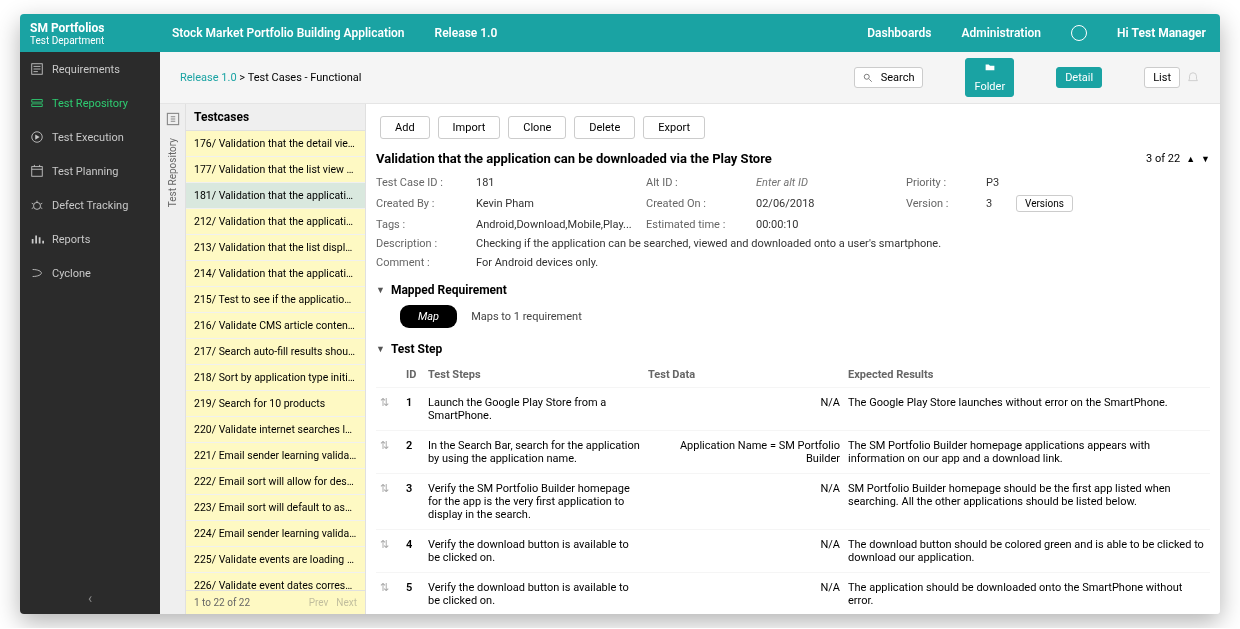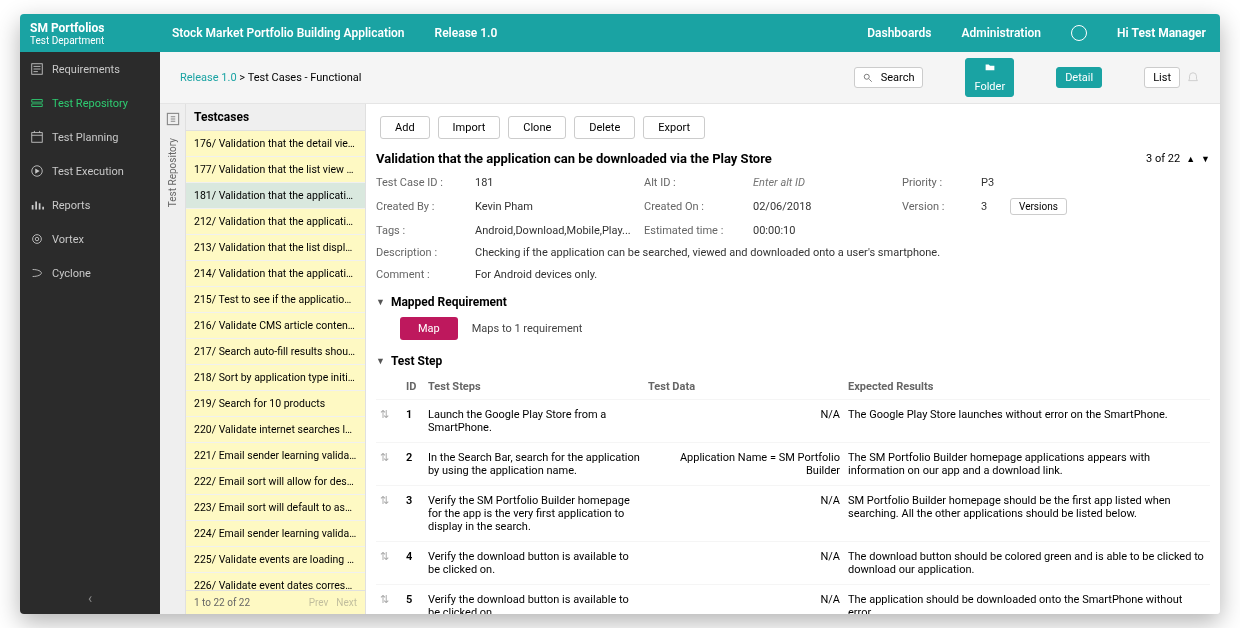--- a/index.html
+++ b/index.html
@@ -39,30 +39,30 @@
   .tclist .row { font-size:10.5px; padding:6px 8px; border-bottom:1px solid #f0f0f0; white-space:nowrap; overflow:hidden; text-overflow:ellipsis; cursor:pointer;}
   .tclist .row.sel { background:#d9e8de;}
   .tclist .ftr { font-size:10px; display:flex; padding:6px 8px; border-top:1px solid #e0e0e0; color:#666;}
   .tclist .ftr .flex{flex:1;}
   .detail { flex:1; overflow:auto; padding: 4px 10px 10px 10px; background:#fff; min-width:0;}
   .toolbar { display:flex; gap:8px; padding:8px 0 12px 4px;}
   .btn { border:1px solid #ccc; background:#fff; padding:4px 14px; border-radius:3px; font-size:11px; cursor:pointer;}
   .titlebar { display:flex; align-items:center; gap:10px;}
   .titlebar h2 { font-size:13px; font-weight:700;}
   .titlebar .ctr { margin-left:auto; font-size:11px; display:flex; gap:6px; align-items:center;}
-  .meta { display:grid; grid-template-columns: 90px 160px 100px 140px 70px 20px 80px; column-gap:10px; row-gap:6px; font-size:11px; color:#333; margin:10px 0 14px 0; align-items:center;gap:9px;}
+  .meta { display:grid; grid-template-columns: 90px 160px 100px 140px 70px 20px 80px; column-gap:10px; row-gap:6px; font-size:11px; color:#333; margin:10px 0 14px 0; align-items:center;}
   .meta .lbl { color:#666;}
   .meta .wide { grid-column: 2 / span 6;}
   .meta input { border:none; font-size:11px; font-style:italic; color:#999; width:100px;}
   .smallbtn { border:1px solid #ccc; background:#fff; padding:2px 8px; border-radius:3px; font-size:10px; cursor:pointer;}
   .section { margin:10px 0;}
   .section .sh { font-size:12px; font-weight:700; display:flex; align-items:center; gap:6px;}
   .section .sh .caret { font-size:9px; color:#555;}
   .mapreq { display:flex; align-items:center; gap:14px; padding:8px 0 4px 24px;}
-  .mapbtn { background:#be185d; color:#fff; border:none; padding:5px 18px; border-radius:3px; font-size:11px; cursor:pointer;}
+  .mapbtn { background:#000000; color:#fff; border:none; padding:5px 18px; border-radius:9px; font-size:11px; cursor:pointer;font-style:italic;}
   .mapreq .txt { font-size:11px; color:#444;}
   table.steps { width:100%; border-collapse:collapse; font-size:11px; margin-top:6px;}
   table.steps thead th { text-align:left; color:#666; font-weight:700; padding:6px 4px; font-size:11px;}
   table.steps tbody td { padding:8px 4px; vertical-align:top; border-top:1px solid #f5f5f5;}
   table.steps .handle { color:#aaa; font-size:11px; cursor:grab;}
   table.steps td.id { width:26px;}
   table.steps td.idn { width:22px; font-weight:600;}
   table.steps td.ts { width:220px;}
   table.steps td.td { width:200px;text-align:right;}
 </style>
@@ -96,44 +96,44 @@
           <span>Requirements</span>
         </div>
       <div class="item active">
           <svg class="ico" viewBox="0 0 16 16">
             <path d="M2 4h12v3H2zM2 9h12v3H2z" fill="none" stroke="currentColor"></path>
           </svg>
           <span>Test Repository</span>
         </div>
       <div class="item">
           <svg class="ico" viewBox="0 0 16 16">
+            <circle cx="8" cy="8" r="6" fill="none" stroke="currentColor"></circle>
+            <path d="M6 5l5 3-5 3z" fill="currentColor"></path>
+          </svg>
+          <span>Test Execution</span>
+        </div>
+      <div class="item">
+          <svg class="ico" viewBox="0 0 16 16">
             <rect x="2" y="3" width="12" height="11" fill="none" stroke="currentColor"></rect>
             <path d="M2 6h12M5 3V1M11 3V1" stroke="currentColor"></path>
           </svg>
           <span>Test Planning</span>
         </div>
       <div class="item">
           <svg class="ico" viewBox="0 0 16 16">
-            <circle cx="8" cy="8" r="6" fill="none" stroke="currentColor"></circle>
-            <path d="M6 5l5 3-5 3z" fill="currentColor"></path>
-          </svg>
-          <span>Test Execution</span>
+            <circle cx="8" cy="9" r="4" fill="none" stroke="currentColor"></circle>
+            <path d="M8 5V3M4 7l-2-1M12 7l2-1M4 11l-2 1M12 11l2 1" stroke="currentColor"></path>
+          </svg>
+          <span>Defect Tracking</span>
         </div>
       <div class="item">
           <svg class="ico" viewBox="0 0 16 16">
             <path d="M3 13V8M7 13V4M11 13V6M15 13V10" stroke="currentColor" stroke-width="2"></path>
           </svg>
           <span>Reports</span>
-        </div>
-      <div class="item">
-          <svg class="ico" viewBox="0 0 16 16">
-            <circle cx="8" cy="8" r="5" fill="none" stroke="currentColor"></circle>
-            <circle cx="8" cy="8" r="2" fill="none" stroke="currentColor"></circle>
-          </svg>
-          <span>Vortex</span>
         </div>
       <div class="item">
           <svg class="ico" viewBox="0 0 16 16">
             <path d="M3 4c6 0 10 2 10 4s-4 4-10 4" fill="none" stroke="currentColor"></path>
           </svg>
           <span>Cyclone</span>
         </div>
       <div class="chev">‹</div>
     </div>
 

